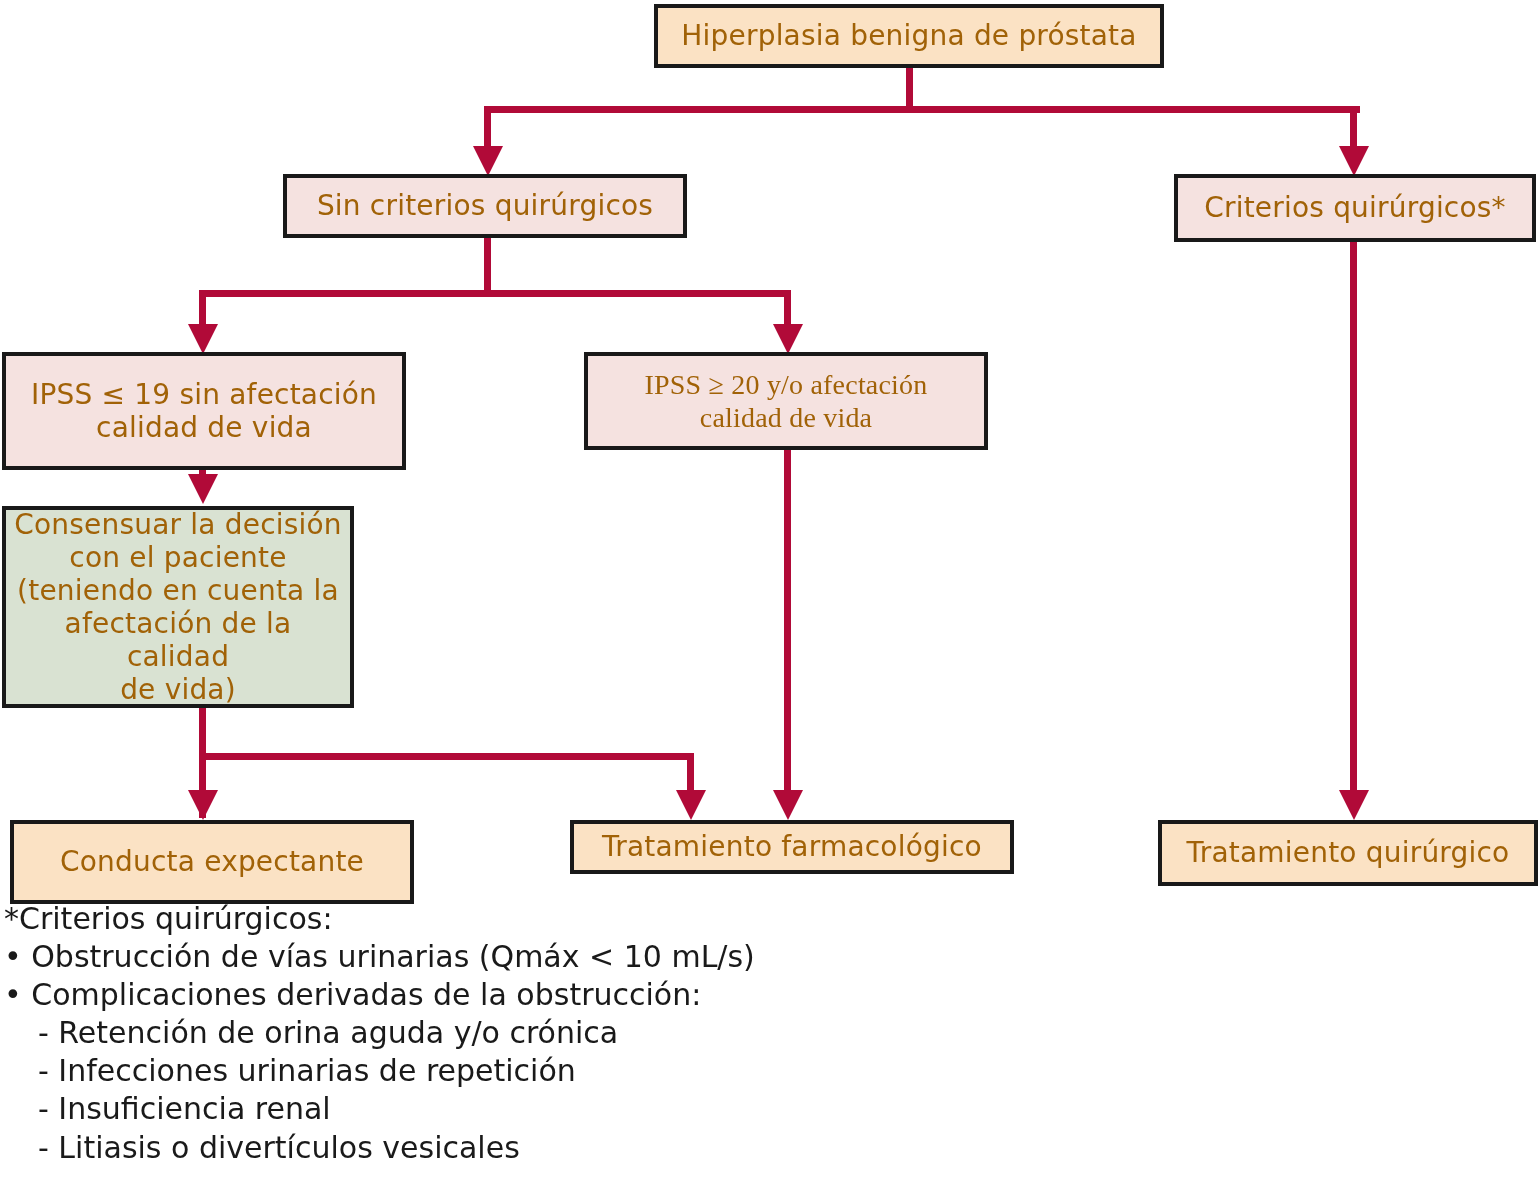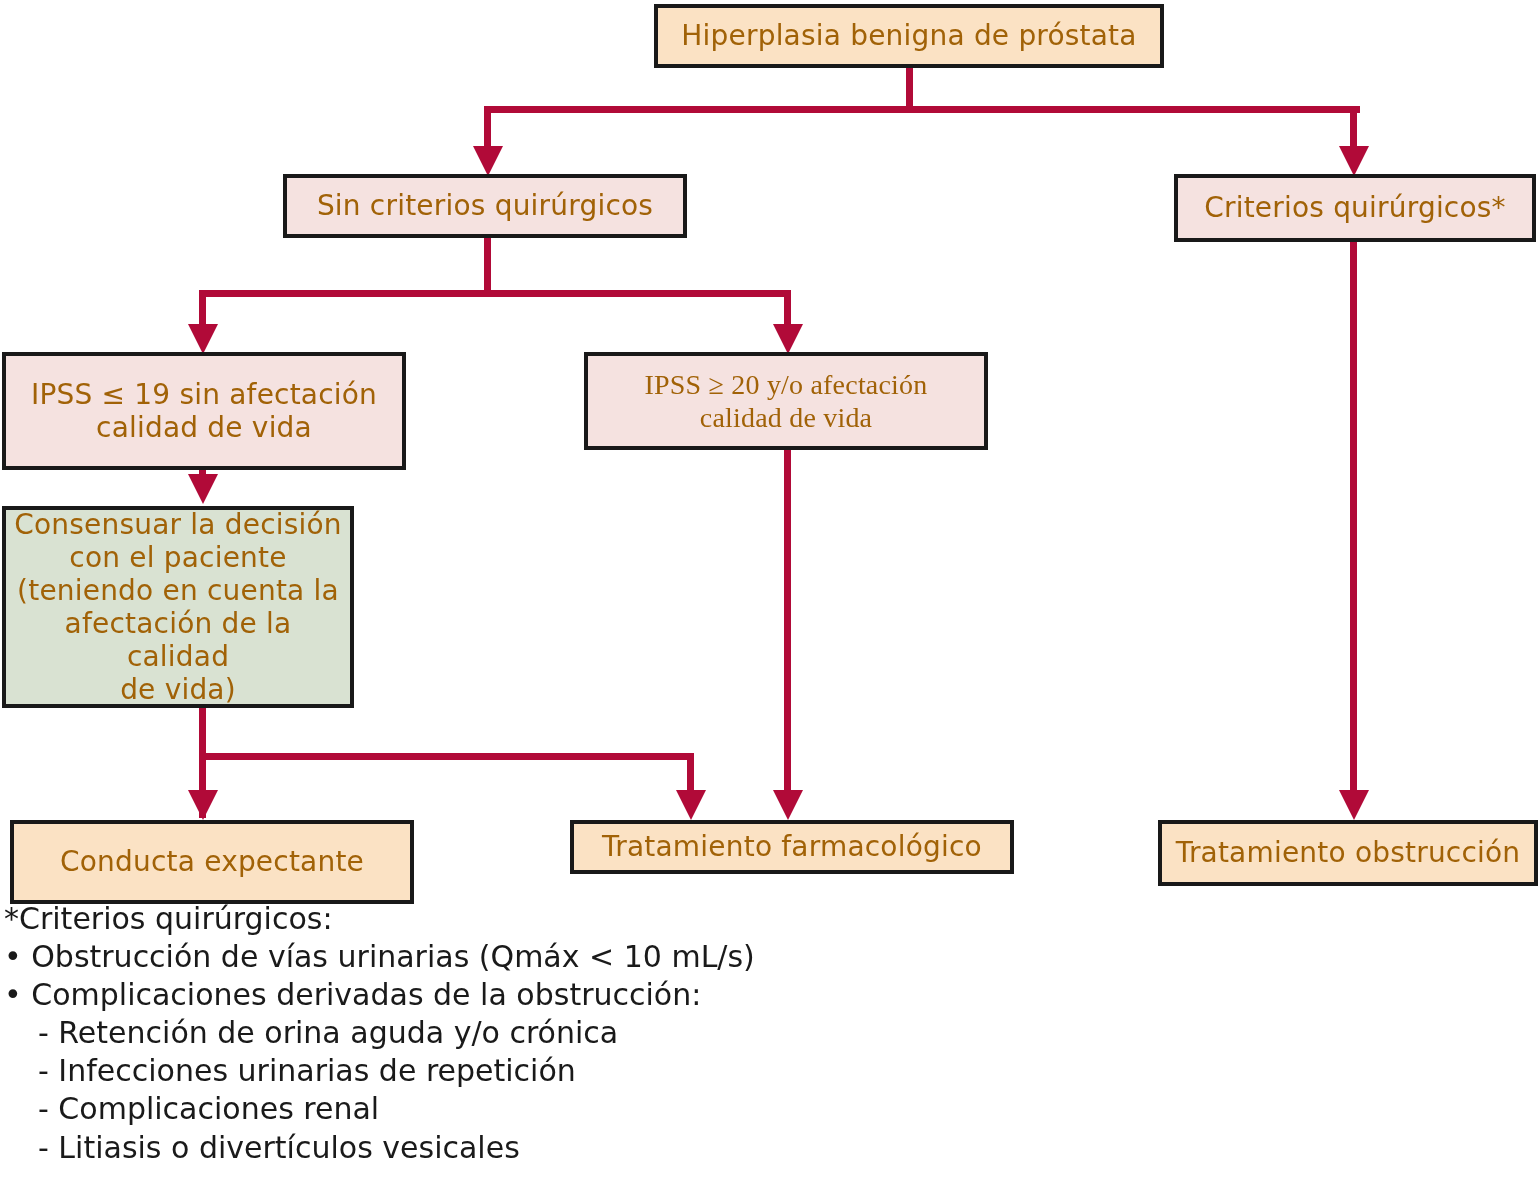--- a/index.html
+++ b/index.html
@@ -116,25 +116,25 @@
   <div class="node green" style="left:2px; top:506px; width:352px; height:202px;">Consensuar la decisión
 con el paciente
 (teniendo en cuenta la
 afectación de la calidad
 de vida)</div>
 
   <div class="node orange" style="left:2px; top:820px; width:404px; height:84px;margin-left:8px;">Conducta expectante</div>
 
   <div class="node orange" style="left:570px; top:820px; width:444px; height:54px;">Tratamiento farmacológico</div>
 
-  <div class="node orange" style="left:1158px; top:820px; width:380px; height:66px;">Tratamiento obstrucción</div>
+  <div class="node orange" style="left:1158px; top:820px; width:380px; height:66px;">Tratamiento quirúrgico</div>
 
   <div id="footnote">
     <div class="fn-title">*Criterios quirúrgicos:</div>
     <div class="fn-bullet">• Obstrucción de vías urinarias (Qmáx &lt; 10 mL/s)</div>
     <div class="fn-bullet">• Complicaciones derivadas de la obstrucción:</div>
     <div class="fn-sub">- Retención de orina aguda y/o crónica</div>
     <div class="fn-sub">- Infecciones urinarias de repetición</div>
-    <div class="fn-sub">- Complicaciones renal</div>
+    <div class="fn-sub">- Insuficiencia renal</div>
     <div class="fn-sub">- Litiasis o divertículos vesicales</div>
   </div>
 
 </div>
 
 </body></html>

